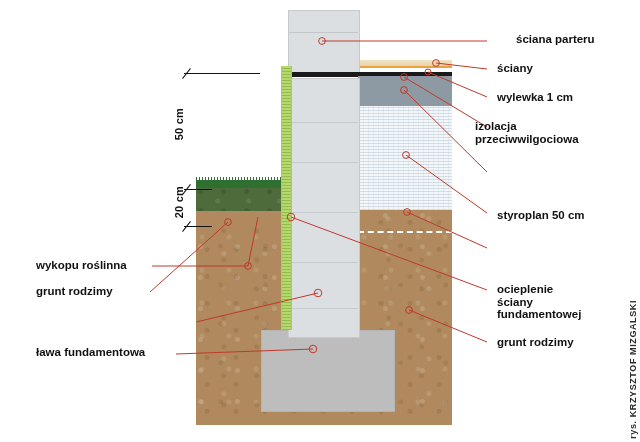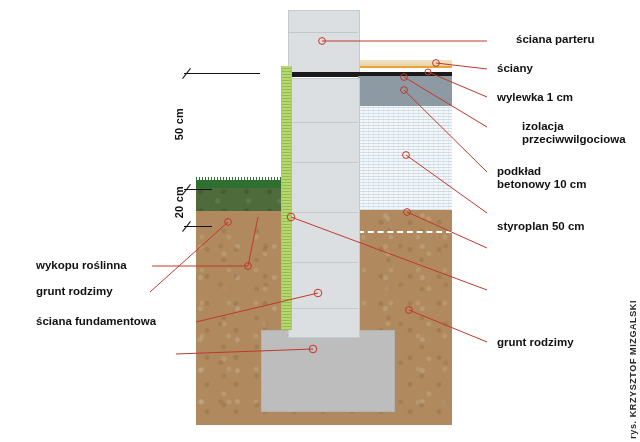--- a/index.html
+++ b/index.html
@@ -179,26 +179,27 @@
       <circle cx="318" cy="293" r="3.8"></circle>
 
       <line x1="313" y1="349" x2="176" y2="354"></line>
       <circle cx="313" cy="349" r="3.8"></circle>
     </g>
   </svg>
 
   <div class="label" style="left:516px;top:33px;">ściana parteru</div>
   <div class="label" style="left:497px;top:62px;">ściany</div>
   <div class="label" style="left:497px;top:91px;">wylewka 1 cm</div>
-  <div class="label" style="left:522px;top:120px;">izolacja
+  <div class="label" style="left:475px;top:120px;">izolacja
 przeciwwilgociowa</div>
-  <div class="label" style="left:497px;top:165px;">podkład
-betonowy 10 cm</div>
-  <div class="label" style="left:497px;top:220px;">styroplan 50 cm</div>
+  <div class="label" style="left:497px;top:209px;">styroplan 50 cm</div>
+  <div class="label" style="left:497px;top:283px;">ocieplenie
+ściany
+fundamentowej</div>
   <div class="label" style="left:497px;top:336px;">grunt rodzimy</div>
 
   <div class="label left" style="left:36px;top:259px;">wykopu roślinna</div>
   <div class="label left" style="left:36px;top:285px;">grunt rodzimy</div>
-  <div class="label left" style="left:36px;top:315px;">ściana fundamentowa</div>
+  <div class="label left" style="left:36px;top:346px;">ława fundamentowa</div>
 
   <div class="signature">rys. KRZYSZTOF MIZGALSKI</div>
 
 </div>
 
 </body></html>

